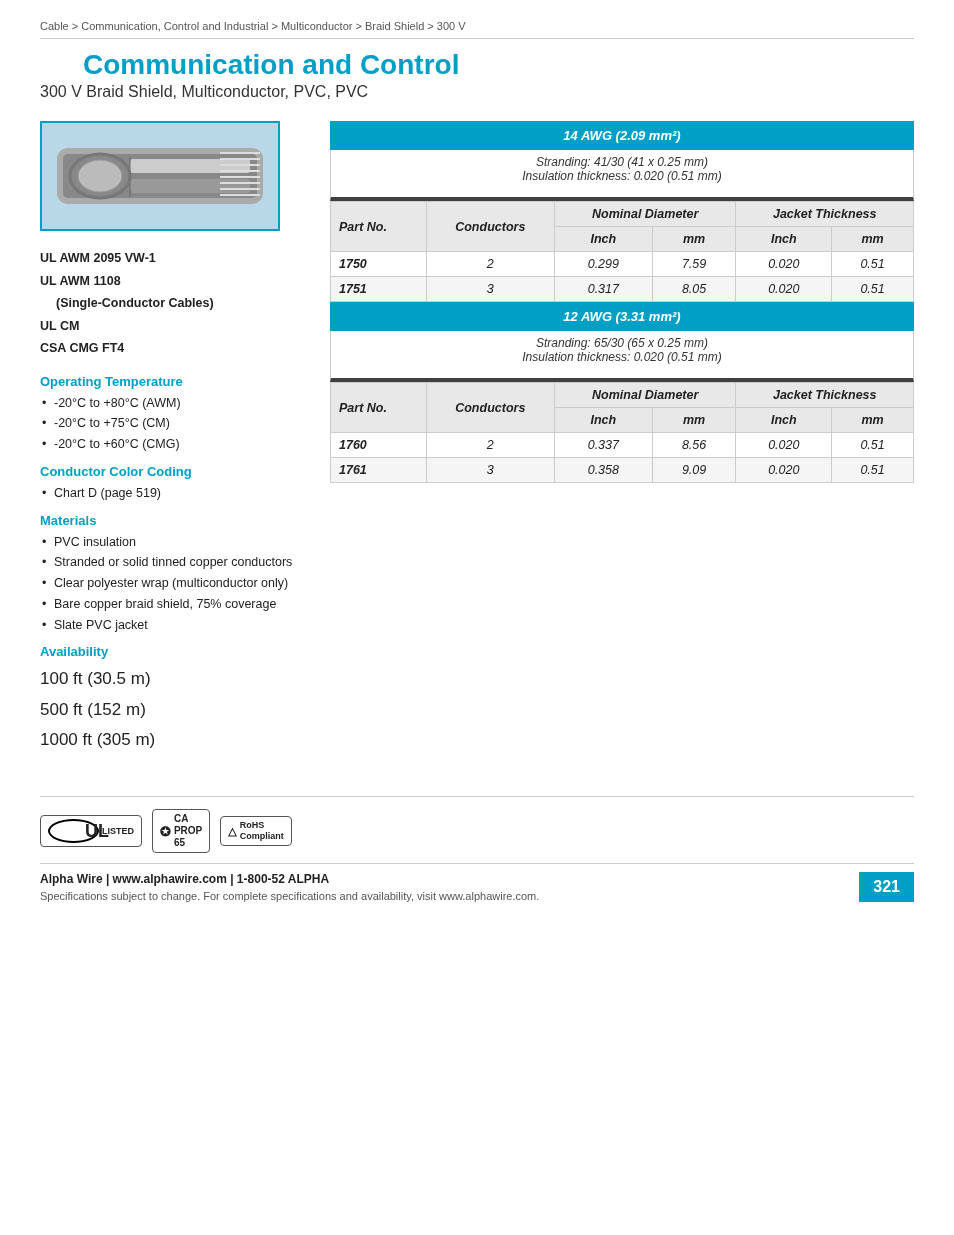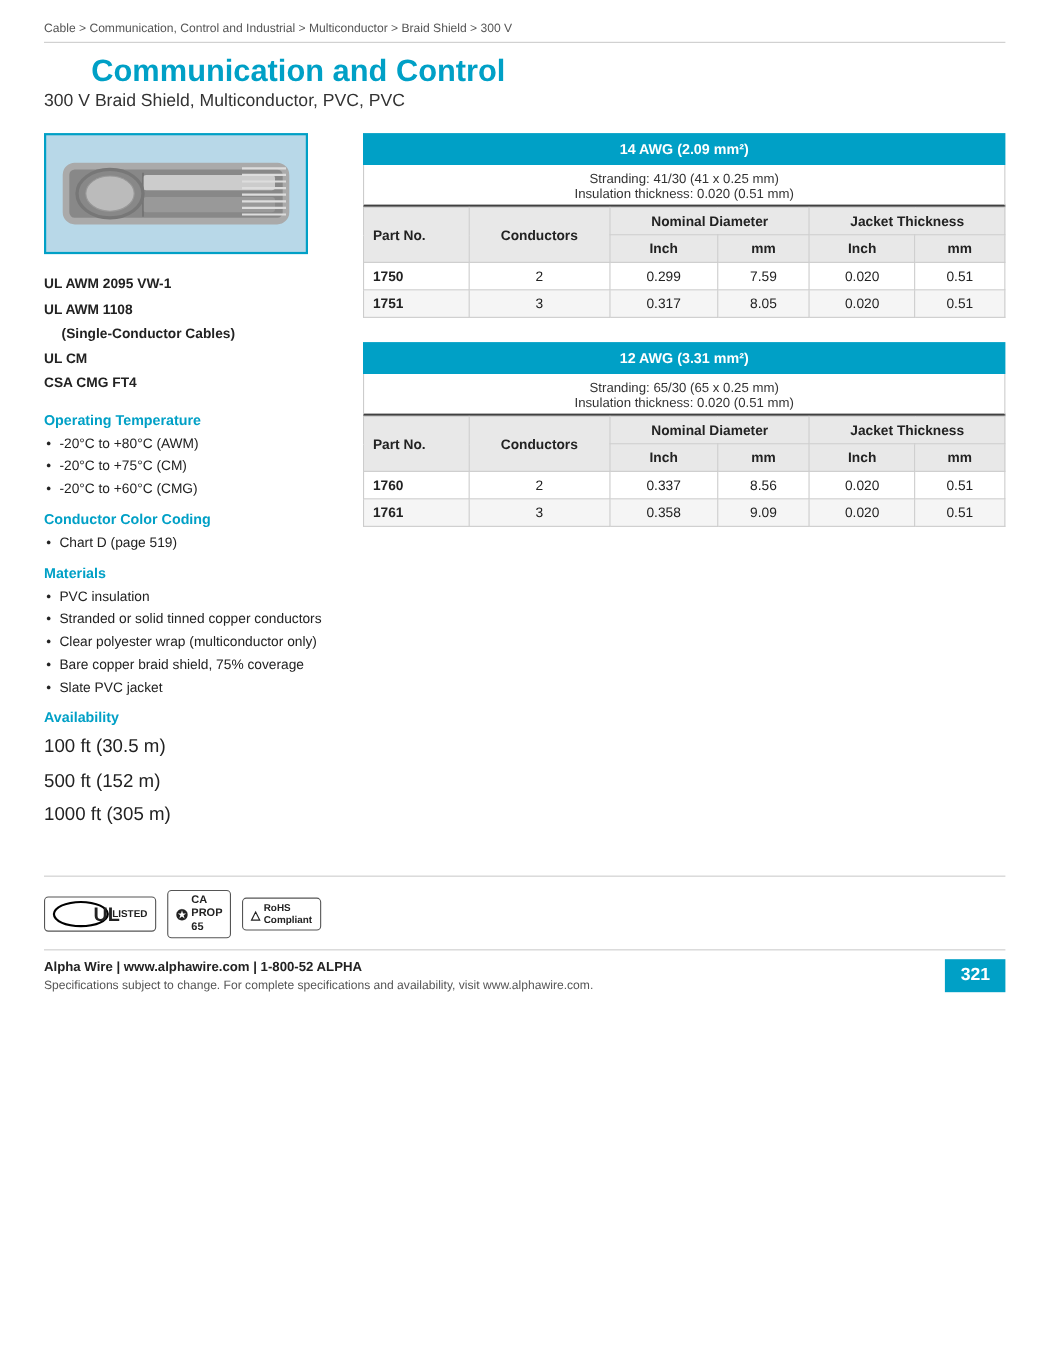--- a/index.html
+++ b/index.html
@@ -92,39 +92,39 @@
       content: "•";
       position: absolute;
       left: 2px;
     }
     .availability-text {
       font-size: 17px;
       line-height: 1.8;
     }
     
     .table-section {
-      margin-bottom: 22px;
+      font-style: italic;
     }
     .table-header-row {
       background: #00a0c6;
       color: #fff;
       text-align: center;
       font-weight: bold;
       font-size: 13px;
       padding: 7px 10px;
     }
     .table-sub-header {
       text-align: center;
       font-size: 12px;
       color: #333;
-      padding: 5px 4px 3px 4px;
+      padding: 5px 4px 14px 4px;
       background: #fff;
       border-left: 1px solid #ccc;
       border-right: 1px solid #ccc;
-      border-bottom: 2px solid #404040;
+      border-bottom: 4px solid #404040;
     }
     table.data-table {
       width: 100%;
       border-collapse: collapse;
       font-size: 12.5px;
     }
     table.data-table th {
       background: #e8e8e8;
       font-weight: bold;
       text-align: center;

